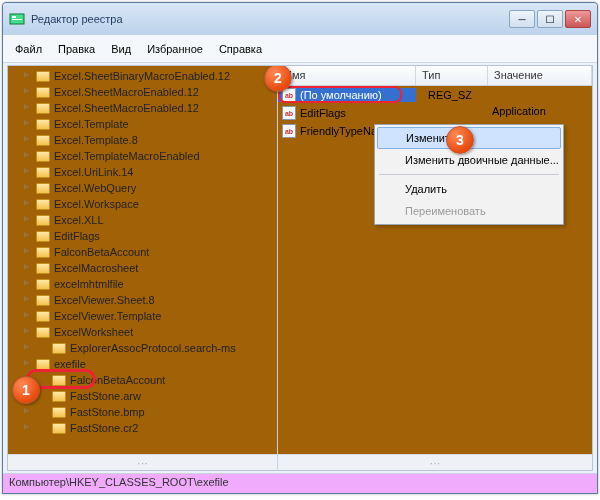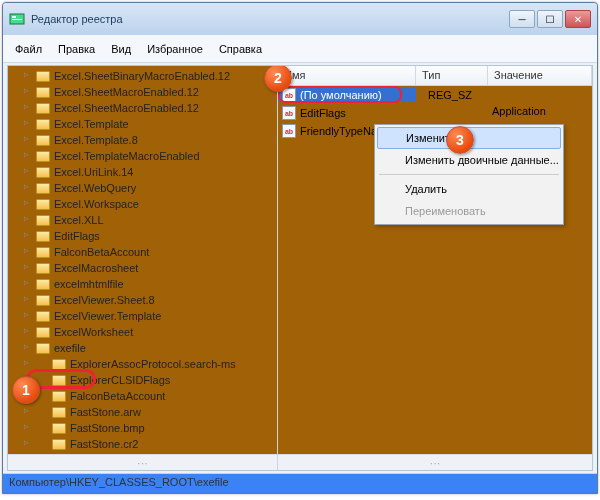--- a/index.html
+++ b/index.html
@@ -29,21 +29,21 @@
 .row .c2 { width: 72px; padding-left: 12px; }
 .row .c3 { padding-left: 4px; margin-top: 32px; }
 .strval { width: 14px; height: 14px; border: 1px solid #8a98ab; background: #f4f7fb; margin-right: 4px; display: flex; align-items: center; justify-content: center; font-size: 7px; color: #c33; font-weight: bold; }
 .row.selected .c1 { background: #3470cf; color: #fff; }
 .row.selected .c1 .strval { color: #c33; background: #fff; }
 .ctxmenu { position: absolute; left: 96px; top: 58px; width: 190px; background: #f2f2f2; border: 1px solid #9aa3b0; box-shadow: 2px 2px 4px rgba(0,0,0,.25); padding: 2px; }
 .ctxmenu .mi { height: 22px; display: flex; align-items: center; padding-left: 28px; position: relative; }
 .ctxmenu .mi.sel { background: #cfe3ff; border: 1px solid #7fb0e8; border-radius: 2px; }
 .ctxmenu .sep { height: 1px; background: #c8cdd5; margin: 3px 2px; }
 .ctxmenu .mi.dis { color: #9a9a9a; }
-.statusbar { height: 20px; background: #3b82f6; border-top: 1px solid #c9d2dd; padding: 2px 6px; color: #333; }
+.statusbar { height: 20px; background: #f0abfc; border-top: 1px solid #c9d2dd; padding: 2px 6px; color: #333; }
 .scroll-h { height: 16px; background: #eef1f5; border-top: 1px solid #d6dde6; display: flex; align-items: center; justify-content: center; color: #aaa; font-size: 9px; }
 .callout { position: absolute; width: 28px; height: 28px; border-radius: 50%; background: radial-gradient(circle at 35% 30%, #ff8b55, #e84a0c 70%); border: 1px solid #b53; color: #fff; font-weight: bold; font-size: 14px; display: flex; align-items: center; justify-content: center; box-shadow: 1px 1px 3px rgba(0,0,0,.4); z-index: 50; }
 .sel-box { position: absolute; left: 0px; top: 20px; width: 124px; height: 17px; border: 2px solid #e23; border-radius: 7px; pointer-events: none; }
 </style>
 </head>
 <body>
 
 <div class="window">
 
   <div class="titlebar">
@@ -133,31 +133,27 @@
             <span class="lbl">ExcelViewer.Sheet.8</span>
           </div>
           <div class="node">
             <span class="folder"></span>
             <span class="lbl">ExcelViewer.Template</span>
           </div>
           <div class="node">
             <span class="folder"></span>
             <span class="lbl">ExcelWorksheet</span>
           </div>
+          <div class="node" style="padding-left: 28px;">
+            <span class="folder"></span>
+            <span class="lbl">ExplorerAssocProtocol.search-ms</span>
+          </div>
           <div class="node">
             <span class="folder"></span>
             <span class="lbl">exefile</span>
-          </div>
-          <div class="node" style="padding-left: 28px;">
-            <span class="folder"></span>
-            <span class="lbl">ExplorerAssocProtocol.search-ms</span>
-          </div>
-          <div class="node" style="padding-left: 28px;">
-            <span class="folder"></span>
-            <span class="lbl">ExplorerCLSIDFlags</span>
           </div>
           <div class="node" style="padding-left: 28px;">
             <span class="folder"></span>
             <span class="lbl">FalconBetaAccount</span>
           </div>
           <div class="node" style="padding-left: 28px; align-items: center;">
             <span class="folder"></span>
             <span class="lbl">FastStone.arw</span>
           </div>
           <div class="node" style="padding-left: 28px;">

